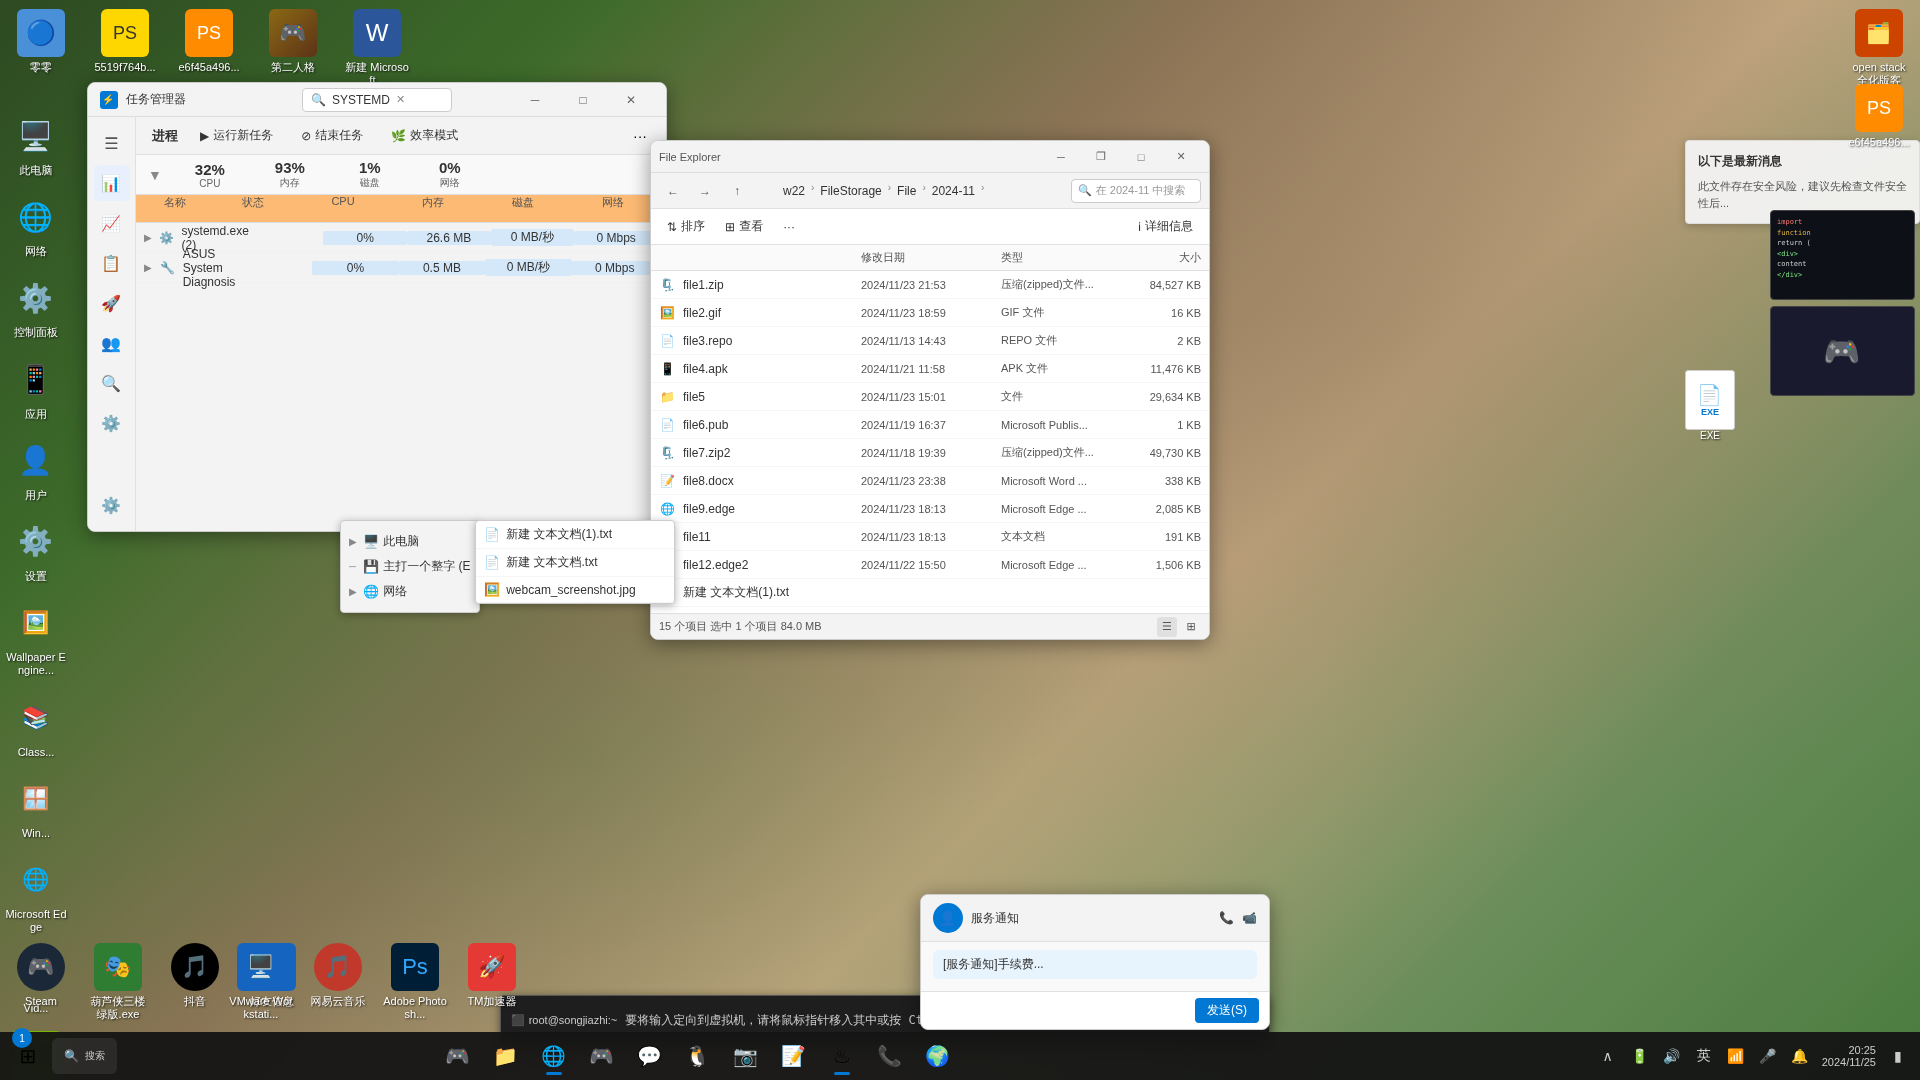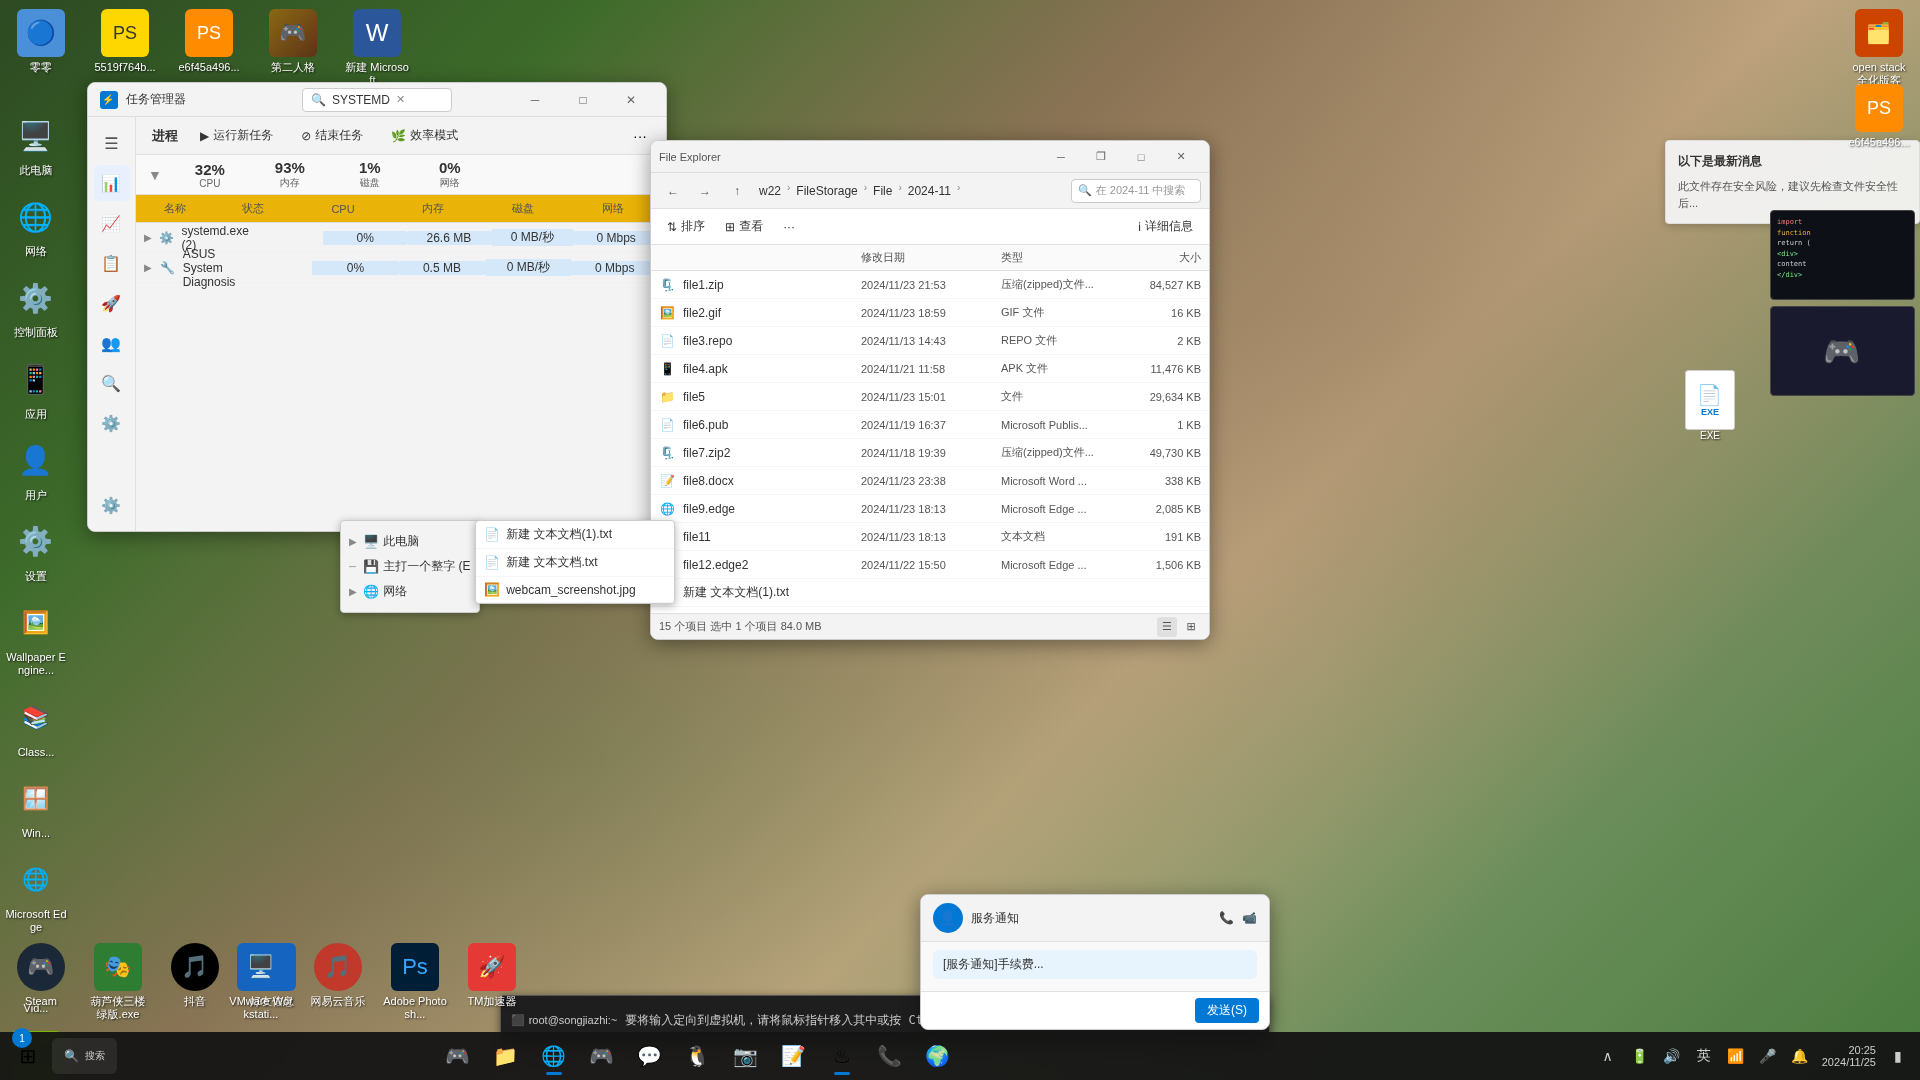--- a/index.html
+++ b/index.html
@@ -250,24 +250,24 @@
     }
 
     .usage-label {
       font-size: 10px;
       color: #666;
     }
 
     
     .tm-process-header {
       display: flex;
-      align-items: center;
+      align-items: flex-start;
       padding: 0 8px;
       height: 28px;
-      background: #eab308;
+      background: #fdba74;
       border-bottom: 1px solid #ddd;
       flex-shrink: 0;
     }
 
     .ph-name {
       flex: 1;
       font-size: 11px;
       color: #555;
       padding-left: 20px;
     }
@@ -398,20 +398,21 @@
       font-size: 12px;
       color: #555;
     }
 
     .fe-breadcrumb {
       flex: 1;
       display: flex;
       gap: 2px;
       font-size: 12px;
       color: #333;
+      margin-left: 24px;
     }
 
     .fe-crumb {
       cursor: pointer;
       padding: 2px 4px;
       border-radius: 3px;
     }
 
     .fe-crumb-sep { color: #888; font-size: 10px; }
 
@@ -1214,21 +1215,21 @@
   </div>
 
   <div class="exe-icon">
     <div class="exe-icon-box">
       <div style="font-size:20px;">📄</div>
       <div style="font-size:9px;font-weight:bold;color:#0078d4;">EXE</div>
     </div>
     <div class="exe-label">EXE</div>
   </div>
 
-  <div style="position:absolute;top:140px;right:0;width:255px;background:rgba(243,243,243,0.95);border:1px solid #ddd;border-radius:4px;padding:12px;box-shadow:0 2px 8px rgba(0,0,0,0.2);">
+  <div style="position:absolute;top:140px;right:0;width:235px;background:rgba(243,243,243,0.95);border:1px solid #ddd;border-radius:4px;padding:12px;box-shadow:0 2px 8px rgba(0,0,0,0.2);">
     <div style="font-size:12px;font-weight:600;color:#333;margin-bottom:8px;">以下是最新消息</div>
     <div style="font-size:11px;color:#555;line-height:1.5;">此文件存在安全风险，建议先检查文件安全性后...</div>
   </div>
 
   <div style="position:absolute;top:210px;right:5px;width:145px;">
     <div style="width:145px;height:90px;background:#0d1117;border:1px solid #444;border-radius:4px;padding:6px;margin-bottom:6px;overflow:hidden;">
       <div style="font-size:7px;color:#58a6ff;line-height:1.5;font-family:monospace;">
         <div style="color:#ff7b72;">import</div>
         <div style="color:#e3b341;">function</div>
         <div style="color:#ccc;">  return (</div>

